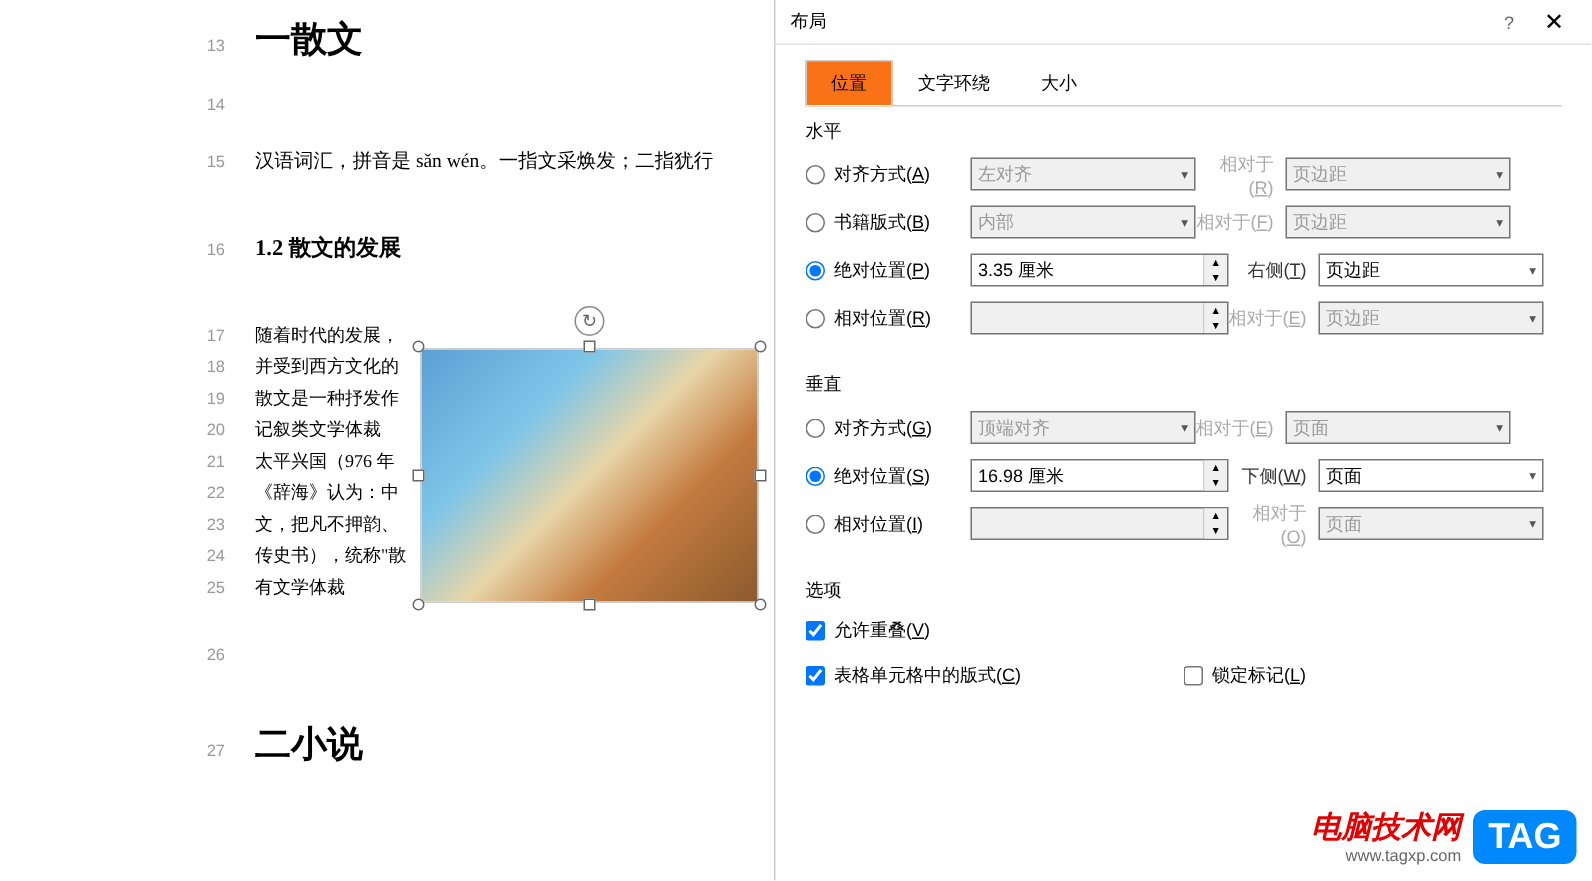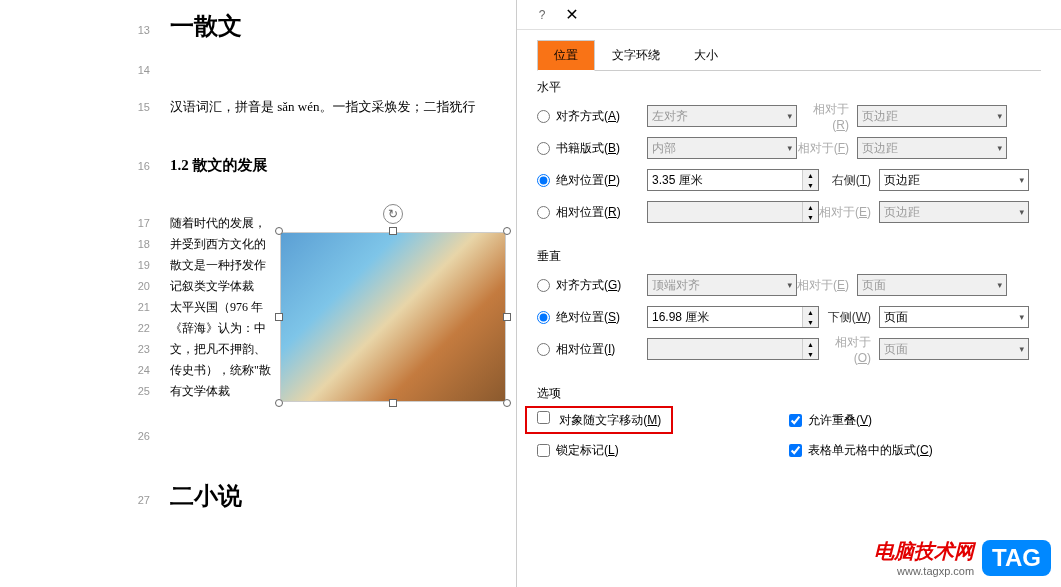--- a/index.html
+++ b/index.html
@@ -148,20 +148,21 @@
   <div class="handle h-bl"></div>
   <div class="handle h-br"></div>
   <div class="handle h-tm"></div>
   <div class="handle h-bm"></div>
   <div class="handle h-ml"></div>
   <div class="handle h-mr"></div>
 </div>
 
 <div class="dialog">
   <div class="dlg-titlebar">
+    <div class="dlg-title">布局</div>
     <div class="dlg-help">?</div>
     <div class="dlg-close">✕</div>
   </div>
 
   <div class="tabs">
     <div class="tab active">位置</div>
     <div class="tab">文字环绕</div>
     <div class="tab">大小</div>
   </div>
   <div class="tab-line"></div>
@@ -295,38 +296,32 @@
           <span>页面</span>
           <span class="dropdown-arrow">▾</span>
         </div>
     </div>
   </div>
 
   <div class="options">
     <div class="section-title">选项</div>
     <div class="opt-row">
       <div class="opt-col">
-        <div class="highlight">
-          <input type="checkbox" class="checkbox" style="">
-          <span>对象随文字移动(<span class="underline-letter">M</span>)</span>
-        </div>
-      </div>
+        <input type="checkbox" class="checkbox" checked="" style="">
+        <span>允许重叠(<span class="underline-letter">V</span>)</span>
+      </div>
+    </div>
+    <div class="opt-row">
       <div class="opt-col">
         <input type="checkbox" class="checkbox" checked="" style="">
-        <span>允许重叠(<span class="underline-letter">V</span>)</span>
-      </div>
-    </div>
-    <div class="opt-row">
+        <span>表格单元格中的版式(<span class="underline-letter">C</span>)</span>
+      </div>
       <div class="opt-col">
         <input type="checkbox" class="checkbox" style="">
         <span>锁定标记(<span class="underline-letter">L</span>)</span>
-      </div>
-      <div class="opt-col">
-        <input type="checkbox" class="checkbox" checked="" style="">
-        <span>表格单元格中的版式(<span class="underline-letter">C</span>)</span>
       </div>
     </div>
   </div>
 </div>
 
 <div class="watermark">
   <div class="wm-text">
     <div class="wm-title">电脑技术网</div>
     <div class="wm-url">www.tagxp.com</div>
   </div>

